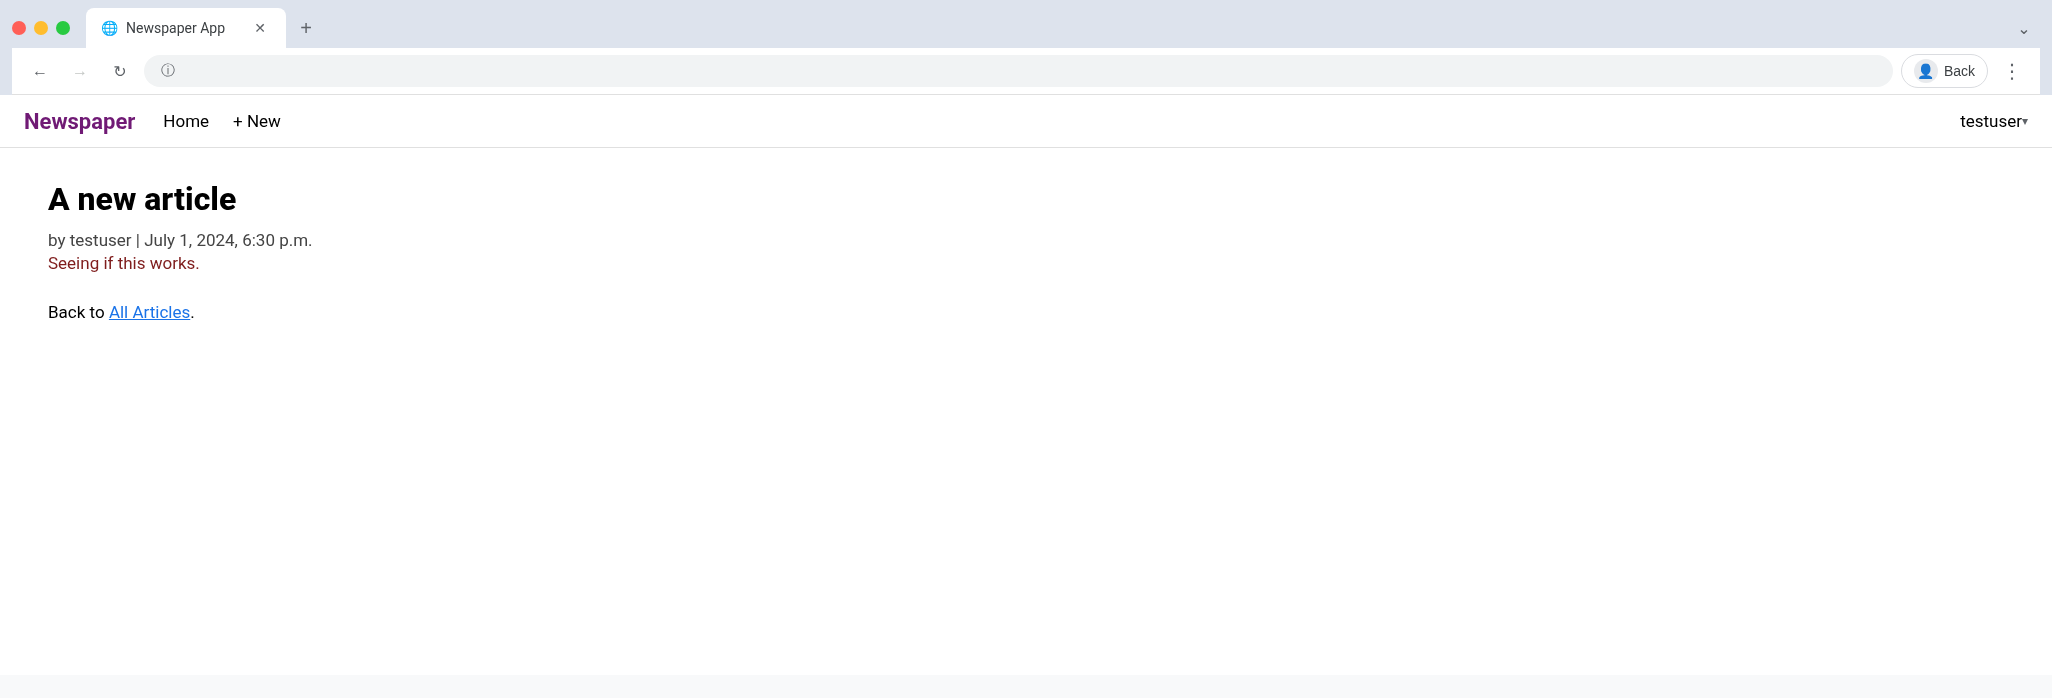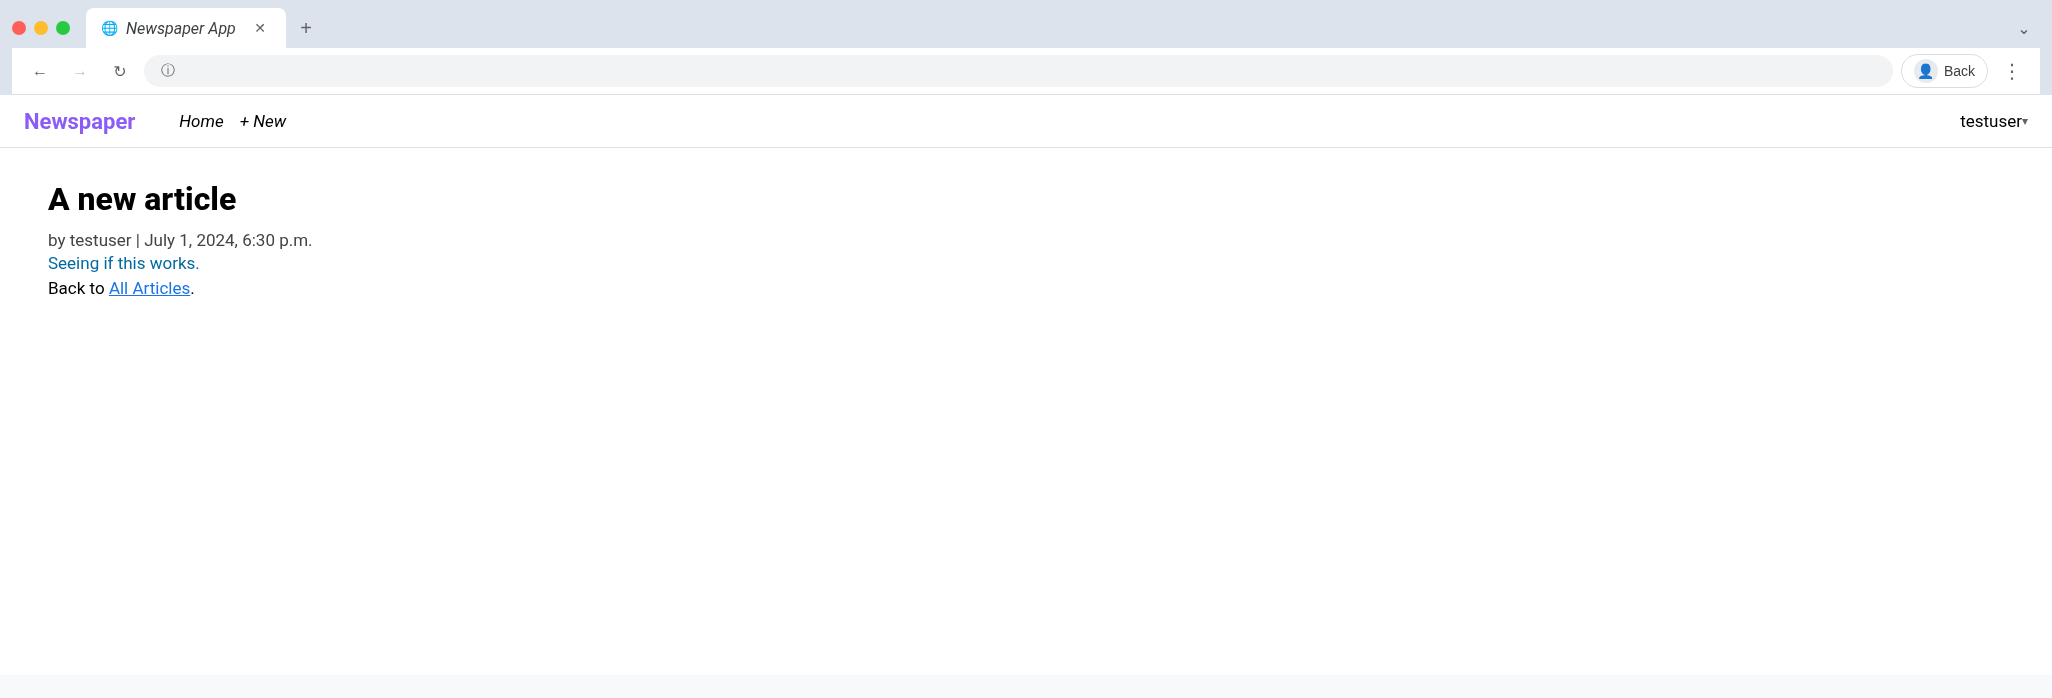--- a/index.html
+++ b/index.html
@@ -69,27 +69,26 @@
       width: 16px;
       height: 16px;
       display: flex;
       align-items: center;
       justify-content: center;
       color: #5f6368;
       font-size: 14px;
     }
 
     .tab-title {
-      font-size: 16px;
+      font-size: 14px;
       color: #3c4043;
       flex: 1;
       white-space: nowrap;
       overflow: hidden;
       text-overflow: ellipsis;
-      font-style: italic;
     }
 
     .tab-close {
       width: 20px;
       height: 20px;
       border-radius: 50%;
       border: none;
       background: transparent;
       cursor: pointer;
       display: flex;
@@ -231,30 +230,29 @@
       padding: 12px 24px;
       display: flex;
       align-items: center;
       border-bottom: 1px solid #e0e0e0;
       background: #ffffff;
     }
 
     .app-brand {
       font-size: 22px;
       font-weight: 700;
-      color: #8b5cf6;
-      margin-right: 36px;
+      color: #701a75;
+      margin-right: 20px;
       text-align: center;
     }
 
     .app-nav-links {
       display: flex;
       align-items: flex-end;
-      gap: 0;
-      font-style: italic;
+      gap: 8px;
     }
 
     .app-nav-link {
       font-size: 17px;
       color: #000000;
       text-decoration: none;
       padding: 4px 8px;
       cursor: pointer;
     }
 
@@ -287,21 +285,22 @@
       line-height: 1.2;
     }
 
     .article-meta {
       font-size: 17px;
       color: #444444;
     }
 
     .article-body {
       font-size: 17px;
-      color: #0369a1;
+      color: #7f1d1d;
+      margin-bottom: 24px;
       line-height: 1.6;
     }
 
     .article-actions {
       display: flex;
       gap: 8px;
       margin-bottom: 24px;
     }
 
     .article-link {

